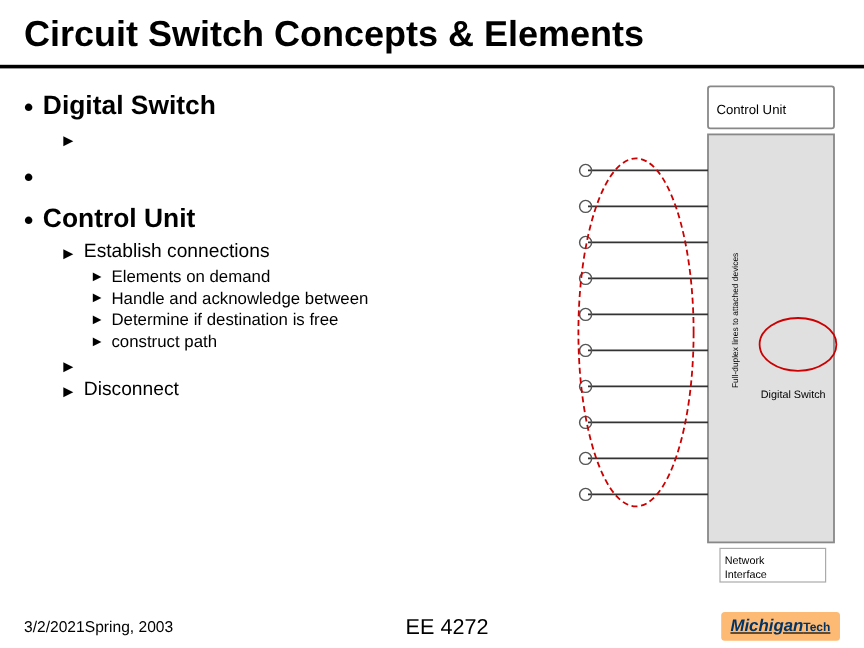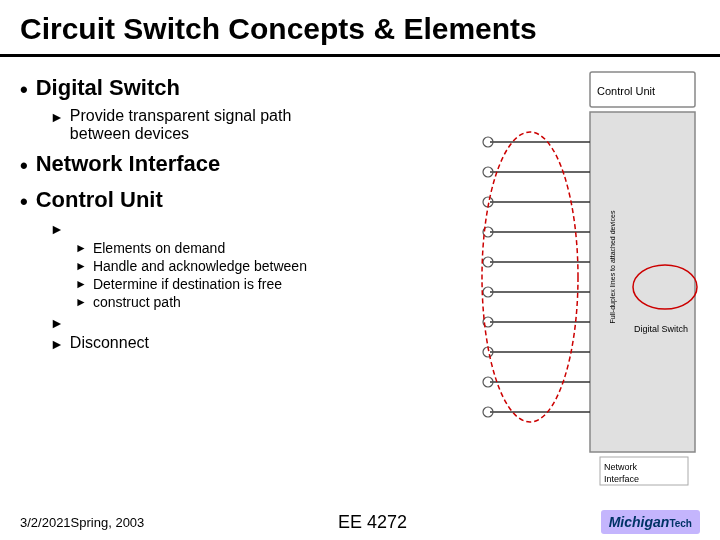--- a/index.html
+++ b/index.html
@@ -115,23 +115,24 @@
       font-size: 13px;
       color: #000000;
     }
 
     .footer-center {
       font-size: 18px;
       color: #000000;
     }
 
     .mtu-logo {
-      background: #c4b5fd;
+      background: #fdba74;
       padding: 3px 8px;
       border-radius: 3px;
+      text-decoration: underline;
     }
 
     .mtu-text {
       font-size: 14px;
       font-weight: bold;
       color: #003366;
       font-style: italic;
     }
 
     .mtu-sub {
@@ -151,35 +152,34 @@
 
   <div class="content-area">
     <div class="left-content">
 
       <div class="bullet-main">
         <span class="bullet-dot">•</span>
         <span>Digital Switch</span>
       </div>
       <div class="bullet-sub">
         <span class="arrow">►</span>
-        <span>Provide transparent signal path<br>between devices</span>
       </div>
 
       <div class="bullet-main">
         <span class="bullet-dot">•</span>
-        <span>Network Interface</span>
       </div>
 
       <div class="bullet-main">
         <span class="bullet-dot">•</span>
         <span>Control Unit</span>
       </div>
 
       <div class="bullet-sub">
         <span class="arrow">►</span>
+        <span>Establish connections</span>
       </div>
 
       <div class="bullet-subsub">
         <span class="arrow">►</span>
         <span>Elements on demand</span>
       </div>
       <div class="bullet-subsub">
         <span class="arrow">►</span>
         <span>Handle and acknowledge between</span>
       </div>

